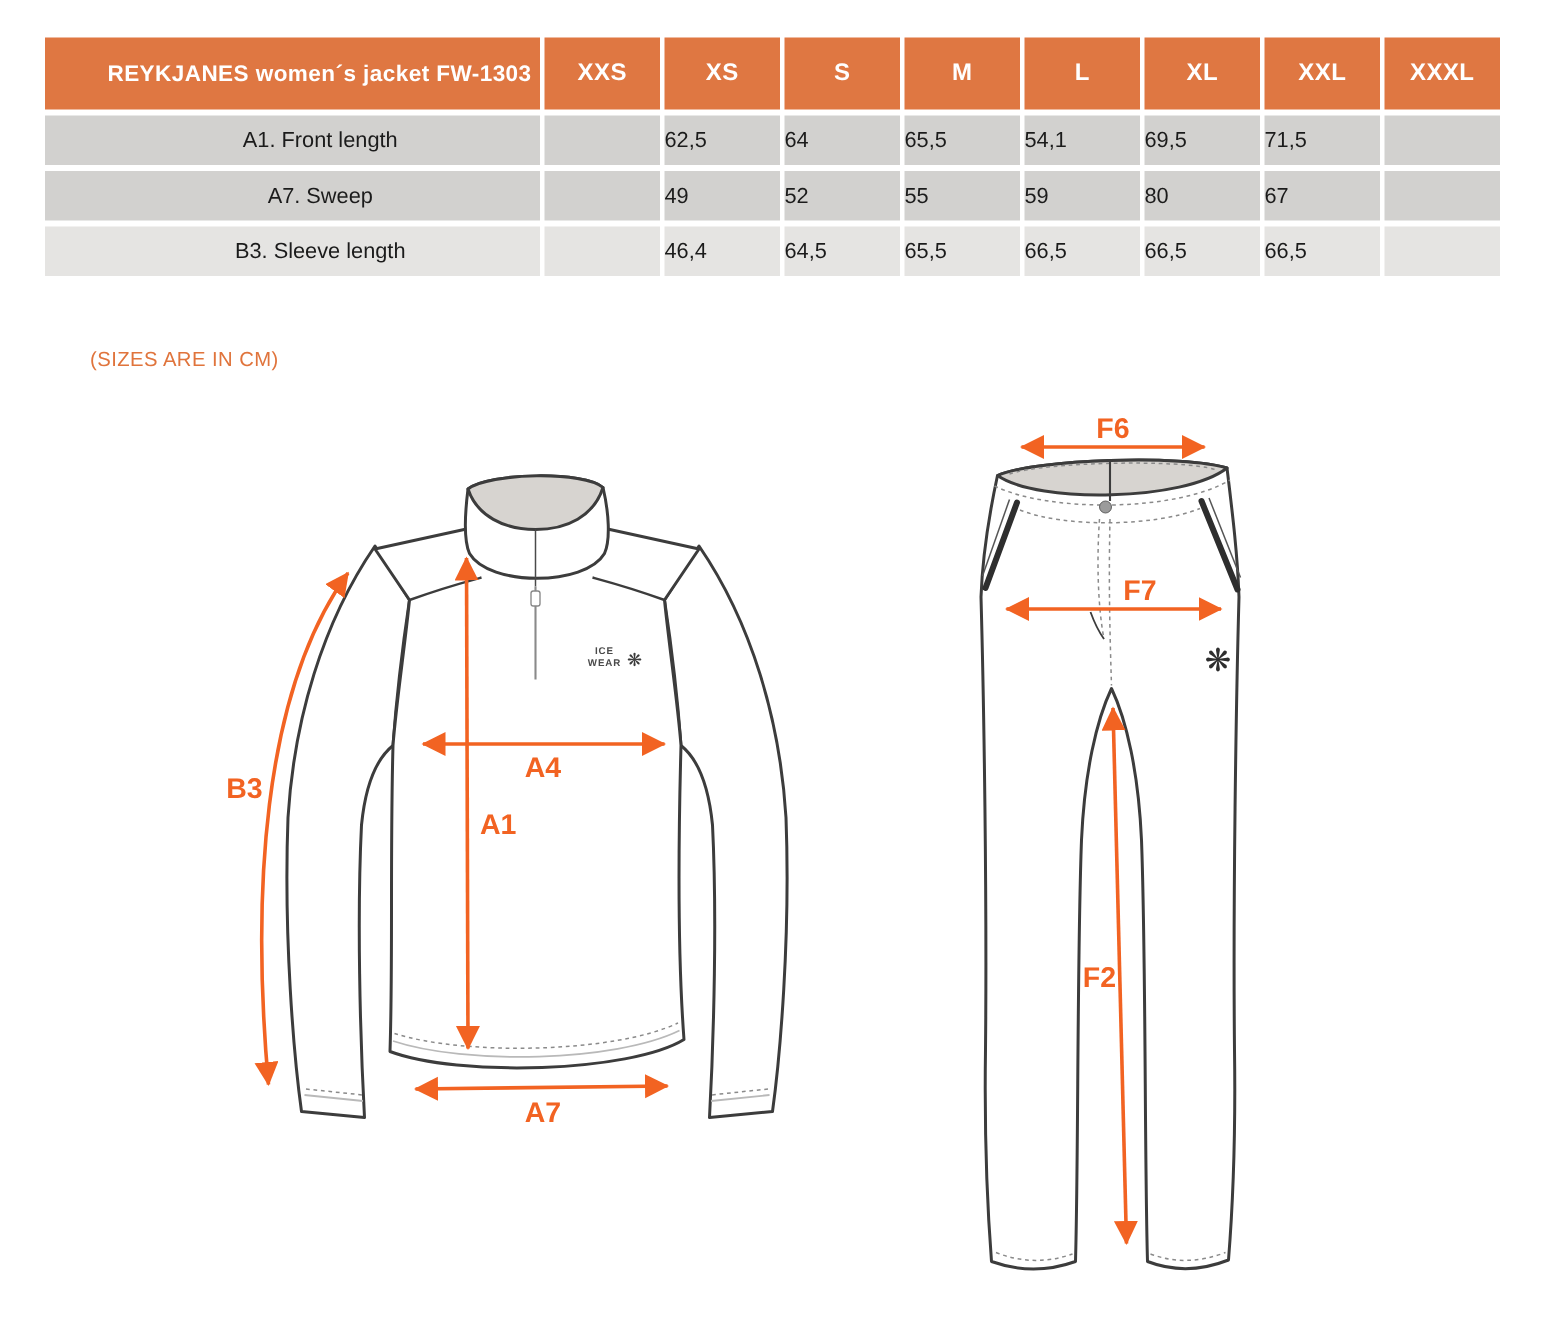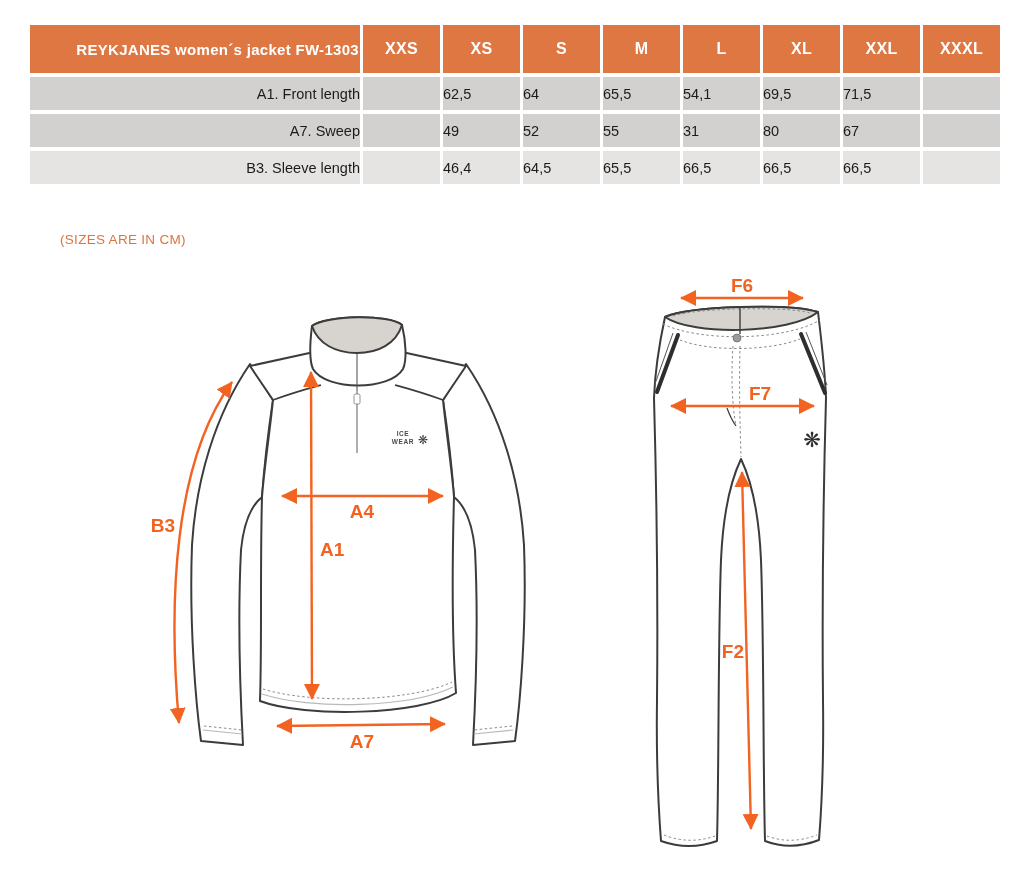--- a/index.html
+++ b/index.html
@@ -9,25 +9,25 @@
   }
   
   table.size-table{
     position:absolute;left:27px;top:21px;
     border-collapse:separate;border-spacing:3px 4px;table-layout:fixed;
   }
   table.size-table th{
     background:#DF7742;color:#ffffff;font-weight:bold;font-size:16px;
     height:46px;text-align:center;letter-spacing:.3px;
   }
-  table.size-table th.title-cell{text-align:right;padding-left:37px;font-size:15px;}
+  table.size-table th.title-cell{text-align:center;padding-left:37px;font-size:15px;}
   table.size-table td{
     height:33px;text-align:left;font-size:14.5px;color:#1b1b1b;padding:0;
   }
-  table.size-table td.label-cell{text-align:right;padding-left:37px;}
+  table.size-table td.label-cell{text-align:center;padding-left:37px;}
   tr.row-dark td{background:#D2D1CF;}
   tr.row-light td{background:#E5E4E2;}
   col.c-label{width:330px;}
   col.c-size{width:77px;}
   
   .sizes-note{
     position:absolute;left:60px;top:232px;
     color:#E0743C;font-size:13.5px;letter-spacing:.3px;
   }
   
@@ -82,21 +82,21 @@
       <td>69,5</td>
       <td>71,5</td>
       <td></td>
     </tr>
     <tr class="row-dark">
       <td class="label-cell">A7. Sweep</td>
       <td></td>
       <td>49</td>
       <td>52</td>
       <td>55</td>
-      <td>31</td>
+      <td>59</td>
       <td>80</td>
       <td>67</td>
       <td></td>
     </tr>
     <tr class="row-light">
       <td class="label-cell">B3. Sleeve length</td>
       <td></td>
       <td>46,4</td>
       <td>64,5</td>
       <td>65,5</td>

